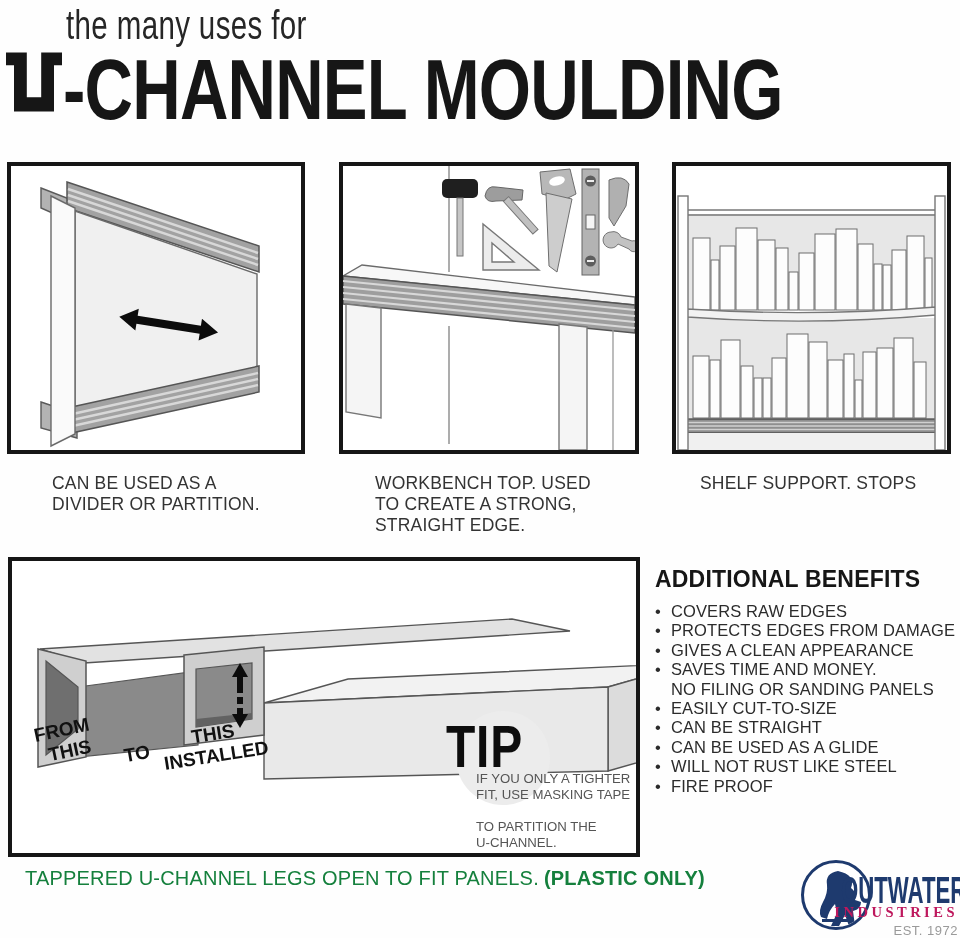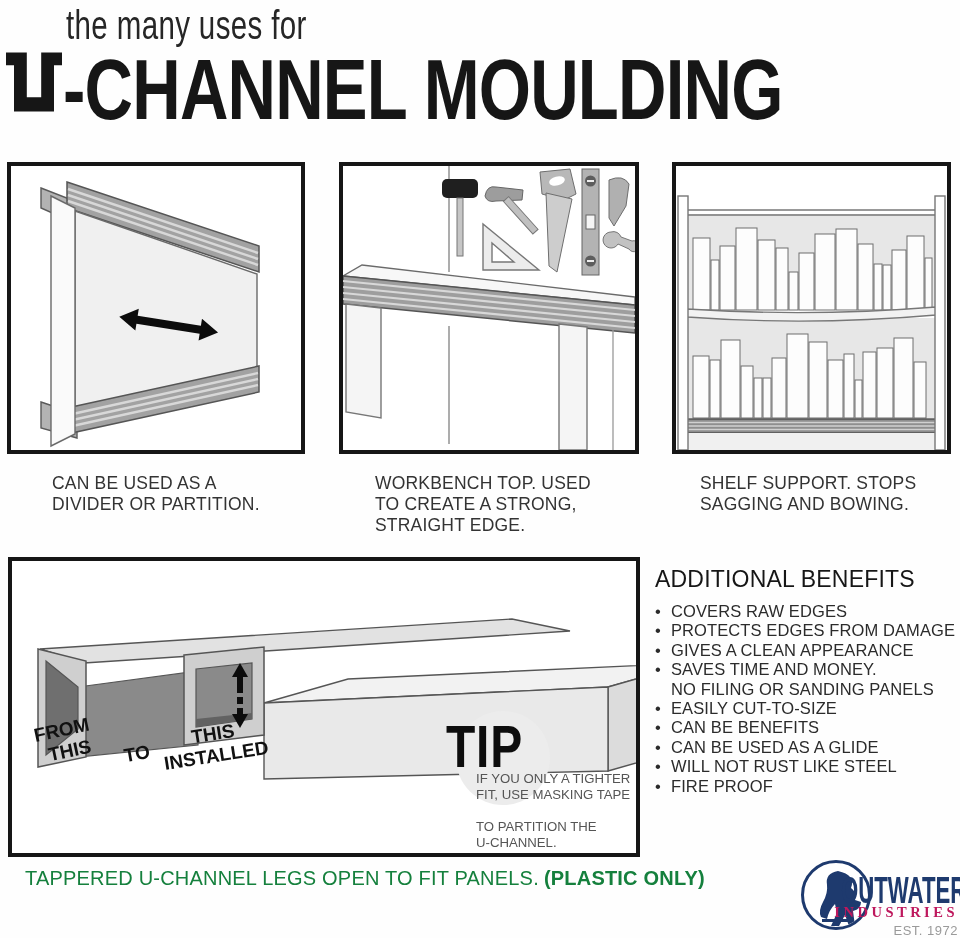--- a/index.html
+++ b/index.html
@@ -33,21 +33,21 @@
   #label-from .l2{margin-left:10px;display:inline-block;}
   #label-to{left:112px;top:182px;transform:rotate(-10deg);}
   #label-installed{left:150px;top:162px;transform:rotate(-9deg);text-align:center;}
   #tip-circle{left:444px;top:150px;width:94px;height:94px;border-radius:50%;background:#ececec;}
   #tip-title{left:434px;top:156px;font-size:60px;line-height:1;font-weight:700;color:#0d0d0d;
              transform:scaleX(.8);transform-origin:left top;letter-spacing:1px;}
   #tip-text{left:464px;top:210px;width:160px;font-size:13.2px;line-height:16px;color:#555;}
 
   
   #benefits{left:655px;top:566px;width:302px;}
-  #benefits h2{margin:0 0 9px 0;font-size:23px;font-weight:400;color:#161616;letter-spacing:.2px;}
+  #benefits h2{margin:0 0 9px 0;font-size:23px;font-weight:700;color:#161616;letter-spacing:.2px;}
   #benefits ul{list-style:none;margin:0;padding:0;}
   #benefits li{font-size:16.5px;line-height:19.4px;color:#2b2b2b;display:flex;letter-spacing:.1px;}
   #benefits li .bullet{width:16px;flex:0 0 16px;}
   #benefits li.no-bullet .bullet{visibility:hidden;}
 
   
   #footer-note{left:25px;top:867px;font-size:20px;color:#15803d;letter-spacing:.2px;}
   #footer-note .bold{font-weight:700;margin-left:5px;}
 
   
@@ -201,21 +201,21 @@
       <line x1="12" y1="263.5" x2="259" y2="263.5" stroke="#d0d0d0" stroke-width="1.6"></line>
       <rect x="11" y="267" width="249" height="17" fill="#f0f0f0"></rect>
 
       <rect x="2" y="30" width="10" height="254" fill="#fff" stroke="#777" stroke-width="1.4"></rect>
       <rect x="259" y="30" width="10" height="254" fill="#fff" stroke="#777" stroke-width="1.4"></rect>
     </svg>
   </div>
 
   <div class="caption" id="caption-2"><span>WORKBENCH TOP. USED</span><br><span>TO CREATE A STRONG,</span><br><span>STRAIGHT EDGE.</span></div>
   <div class="caption" id="caption-1"><span>CAN BE USED AS A</span><br><span>DIVIDER OR PARTITION.</span></div>
-  <div class="caption" id="caption-3"><span>SHELF SUPPORT. STOPS</span><br><span>SAGGING AND BOWING.</span></div>
+  <div class="caption" id="caption-3"><span>SHELF SUPPORT. STOPS</span><br></div>
 
   <div class="panel" id="panel-demo">
     <svg width="624" height="292" viewBox="0 0 624 292">
 
       <polygon points="28,88 500,58 558,70 72,102" fill="#e2e2e2" stroke="#555" stroke-width="1.4"></polygon>
 
       <polygon points="66,126 186,110 186,184 66,196" fill="#8a8a8a" stroke="#555" stroke-width="1.2"></polygon>
 
       <polygon points="26,88 74,100 74,196 26,206" fill="#cfcfcf" stroke="#555" stroke-width="1.5"></polygon>
       <polygon points="34,100 66,126 66,168 34,194" fill="#6f6f6f" stroke="#555" stroke-width="1.2"></polygon>
@@ -266,21 +266,21 @@
         <li class="no-bullet">
           <span class="bullet">•</span>
           <span>NO FILING OR SANDING PANELS</span>
         </li>
         <li>
           <span class="bullet">•</span>
           <span>EASILY CUT-TO-SIZE</span>
         </li>
         <li>
           <span class="bullet">•</span>
-          <span>CAN BE BENEFITS</span>
+          <span>CAN BE STRAIGHT</span>
         </li>
         <li>
           <span class="bullet">•</span>
           <span>CAN BE USED AS A GLIDE</span>
         </li>
         <li>
           <span class="bullet">•</span>
           <span>WILL NOT RUST LIKE STEEL</span>
         </li>
         <li>

